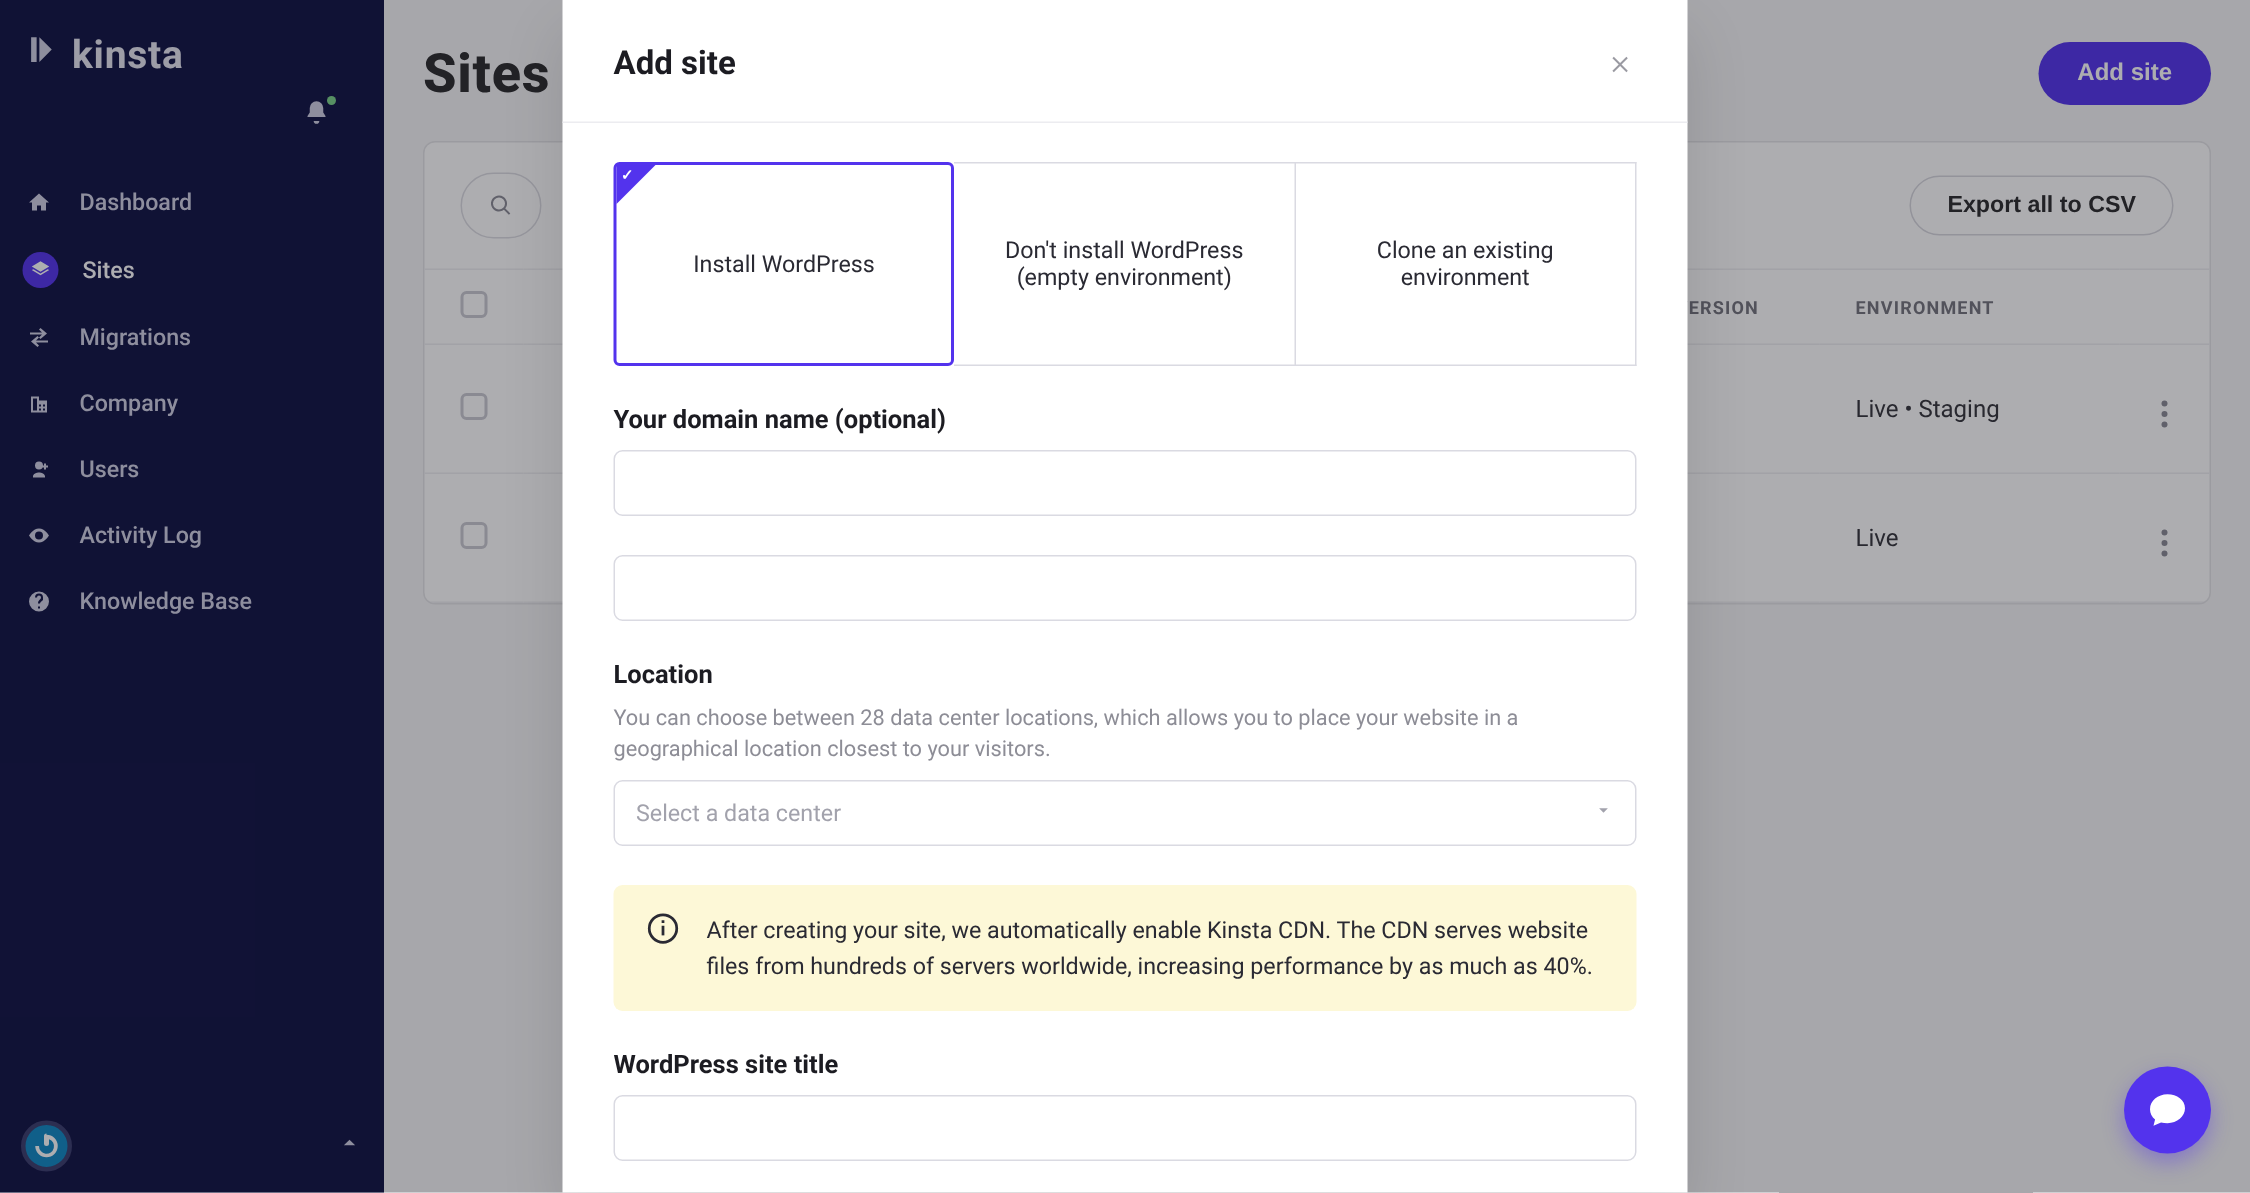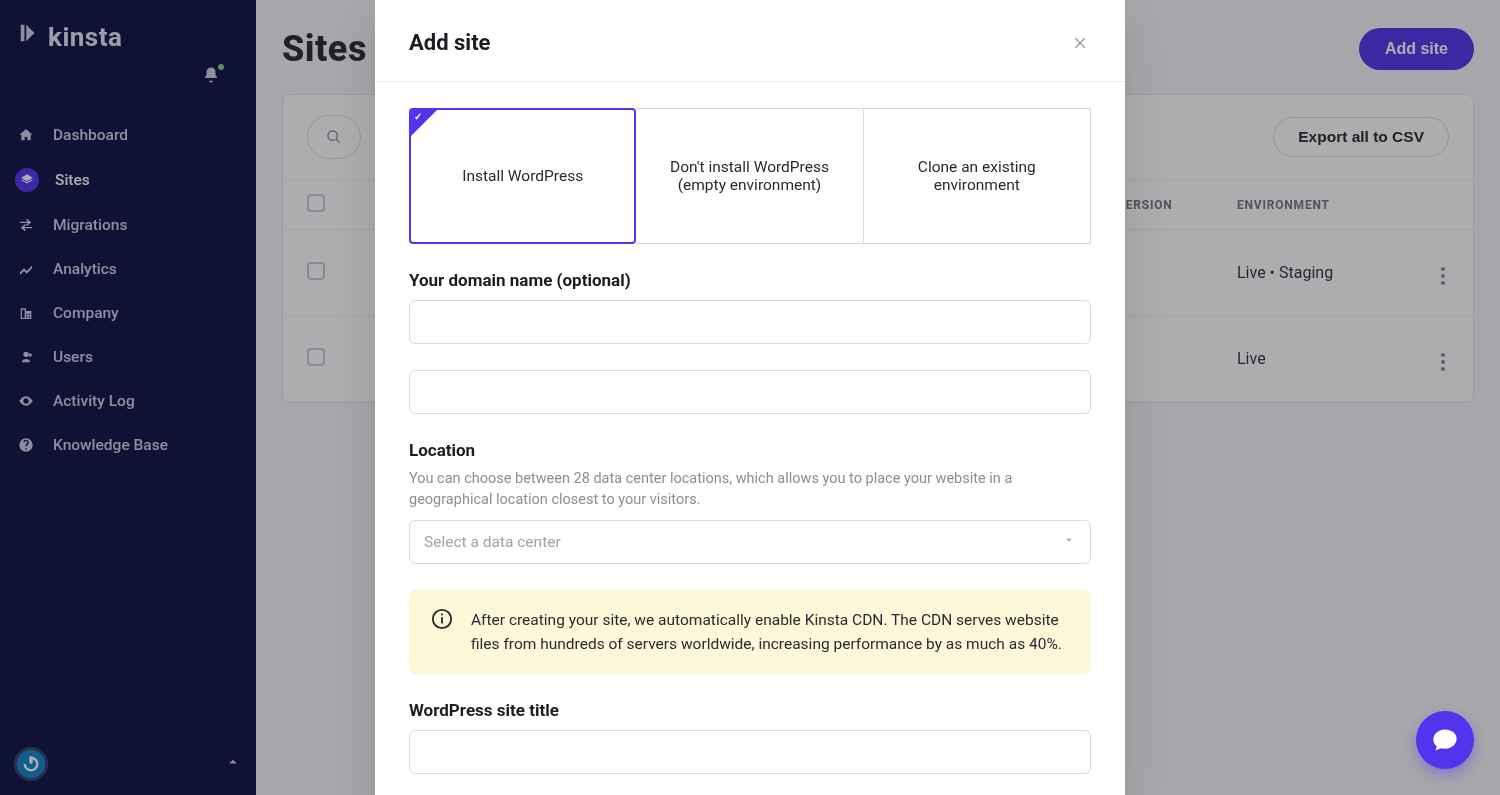--- a/index.html
+++ b/index.html
@@ -163,28 +163,20 @@
         </span>
       <span>Sites</span>
     </div>
     <div class="nav-item">
       <span class="nav-ico">
           <svg width="16" height="16" viewBox="0 0 24 24">
             <path fill="currentColor" d="M3 7h12l-3-3 1.5-1.5L20 8l-6.5 5.5L12 12l3-3H3V7zm18 10H9l3 3-1.5 1.5L4 16l6.5-5.5L12 12l-3 3h12v2z"></path>
           </svg>
         </span>
       <span>Migrations</span>
-    </div>
-    <div class="nav-item">
-      <span class="nav-ico">
-          <svg width="16" height="16" viewBox="0 0 24 24">
-            <path fill="currentColor" d="M3 17l6-6 4 4 8-8v4l-8 8-4-4-6 6z"></path>
-          </svg>
-        </span>
-      <span>Analytics</span>
     </div>
     <div class="nav-item">
       <span class="nav-ico">
           <svg width="16" height="16" viewBox="0 0 24 24">
             <path fill="currentColor" d="M4 21V5h8v4h8v12H4zm2-2h4V7H6v12zm6 0h2v-2h-2v2zm4 0h2v-2h-2v2zm-4-4h2v-2h-2v2zm4 0h2v-2h-2v2z"></path>
           </svg>
         </span>
       <span>Company</span>
     </div>
     <div class="nav-item">

